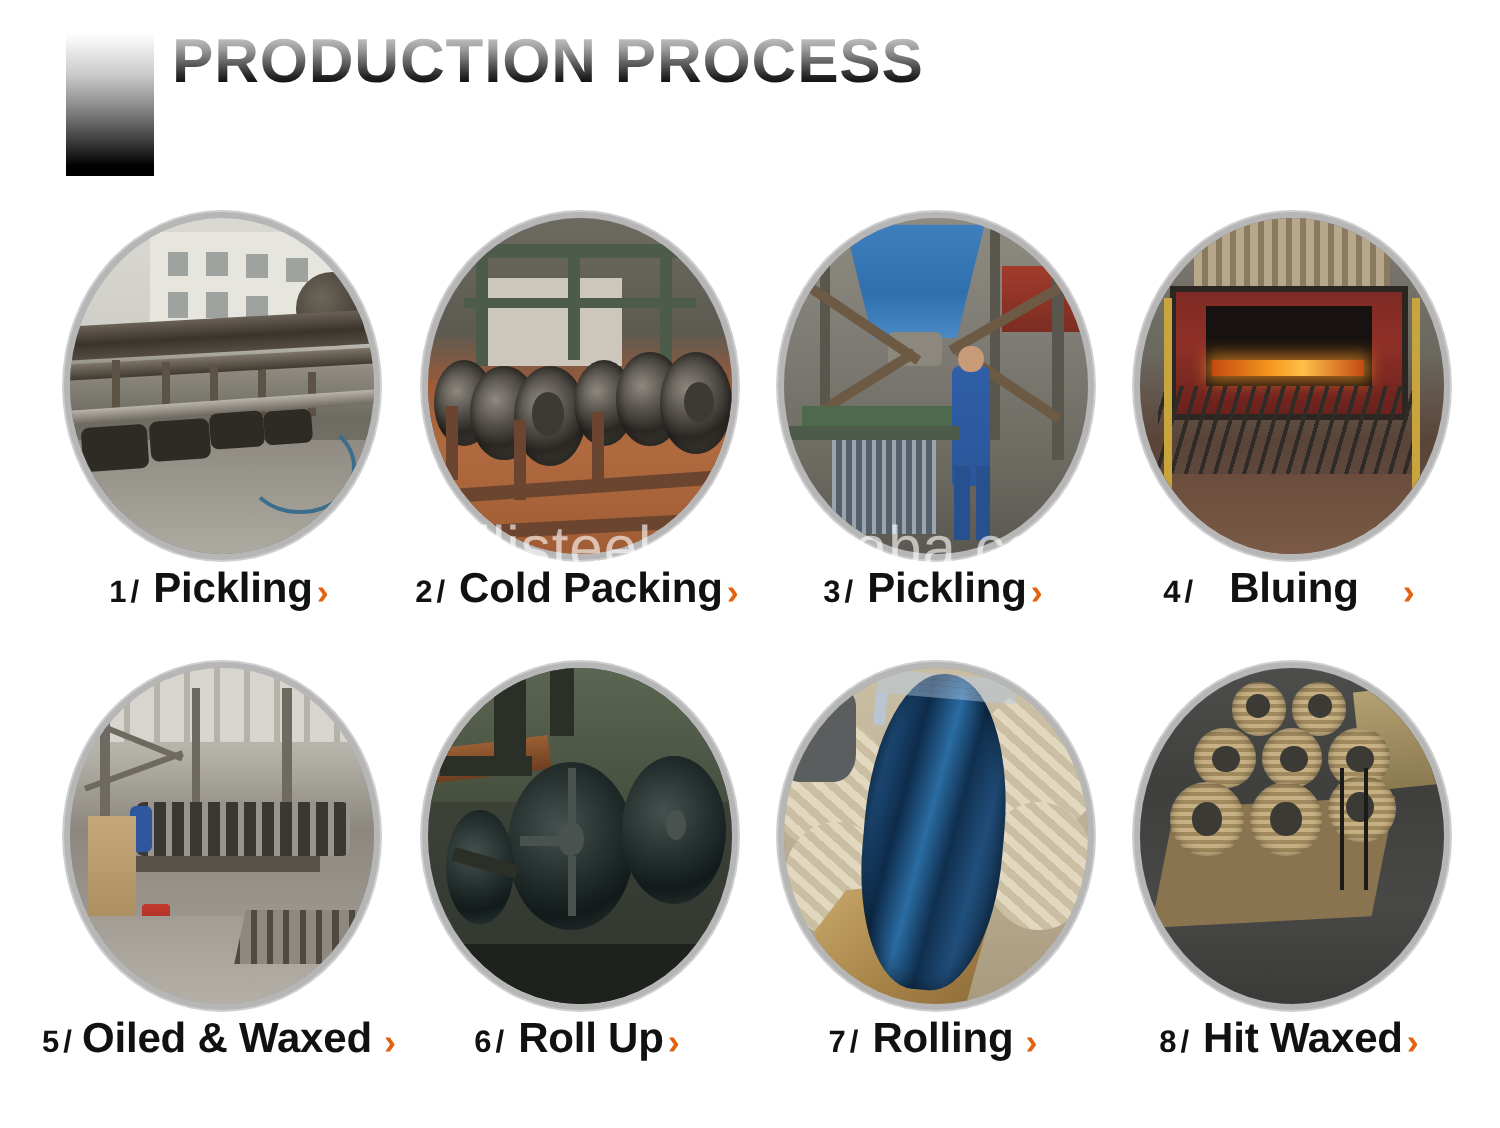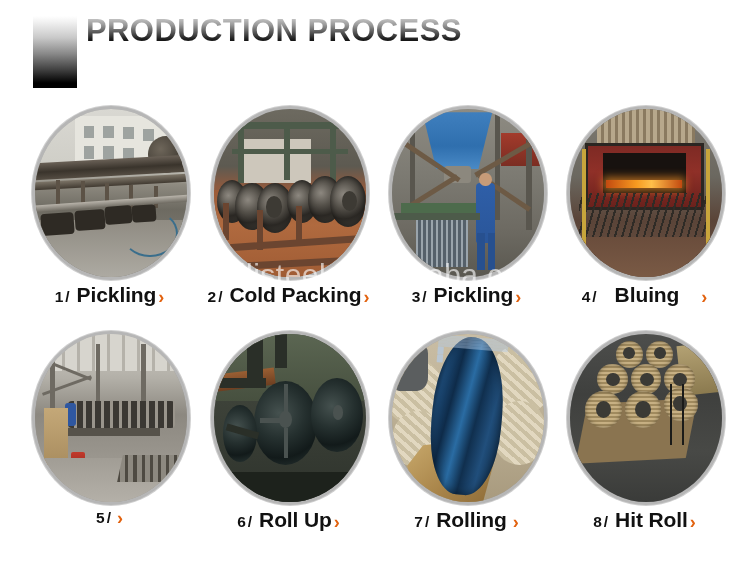--- a/index.html
+++ b/index.html
@@ -393,20 +393,21 @@
         <div class="s5-bench"></div>
         <div class="s5-crate"></div>
         <div class="s5-bucket"></div>
         <div class="s5-floor"></div>
         <div class="s5-pallet"></div>
       </div>
     </div>
     <div class="label">
       <span class="num">5</span>
       <span class="sep">/</span>
+      <span class="txt" style="margin-left:5px">Oiled &amp; Waxed</span>
       <span class="arrow sp">›</span>
     </div>
   </div>
 
   <div class="cell c1">
     <div class="photo">
       <div class="scene">
         <div class="s6-bg"></div>
         <div class="s6-green"></div>
         <div class="s6-rust"></div>
@@ -483,19 +484,19 @@
         <div class="s8-hole" style="left:43%;top:40%;width:10%;height:10%"></div>
         <div class="s8-stack" style="left:62%;top:32%;width:22%;height:20%"></div>
         <div class="s8-hole" style="left:68%;top:37%;width:9%;height:9%"></div>
         <div class="s8-strap" style="left:66%;top:30%;height:36%"></div>
         <div class="s8-strap" style="left:74%;top:30%;height:36%"></div>
       </div>
     </div>
     <div class="label">
       <span class="num">8</span>
       <span class="sep">/</span>
-      <span class="txt">Hit Roll</span>
+      <span class="txt">Hit Waxed</span>
       <span class="arrow">›</span>
     </div>
   </div>
 </div>
 
 <div id="watermark">huilisteel.en.alibaba.com</div>
 
 </body></html>

